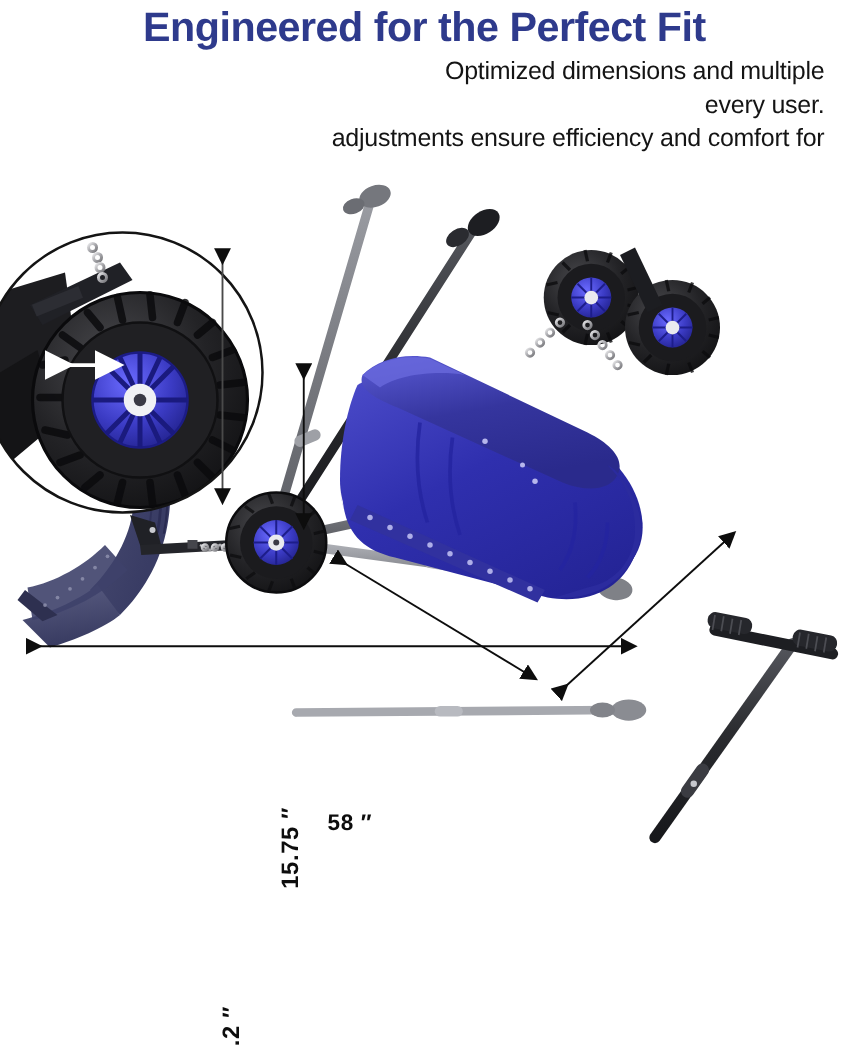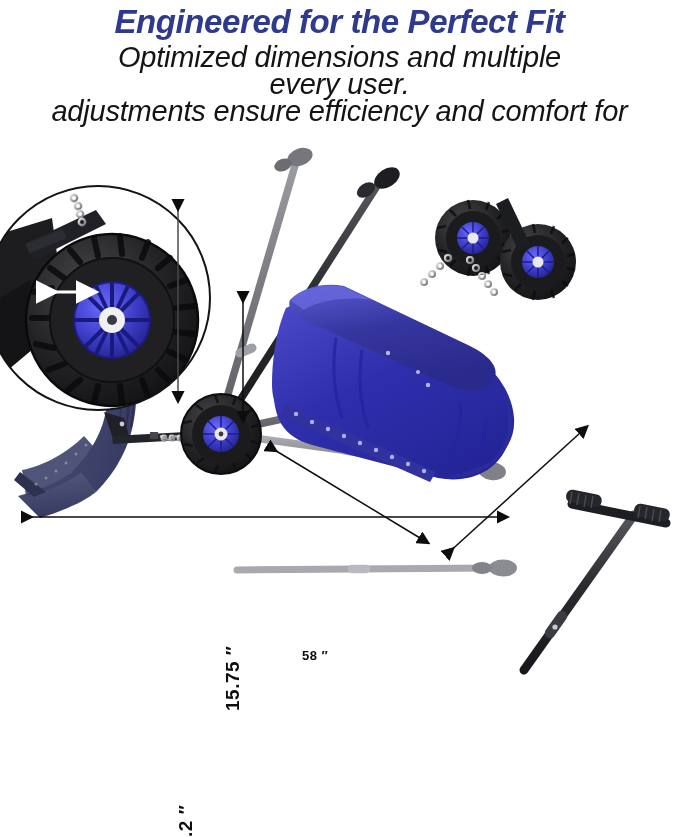--- a/index.html
+++ b/index.html
@@ -4,38 +4,38 @@
 <style>
   html,body{margin:0;padding:0;background:#ffffff;}
   body{
     width:679px;height:837px;position:relative;overflow:hidden;
     font-family:"Liberation Sans","DejaVu Sans",sans-serif;
     -webkit-font-smoothing:antialiased;
   }
   .page{position:absolute;inset:0;background:#fff;}
 
   
-  .header{position:absolute;left:0;top:0;width:679px;text-align:center;font-style:italic;}
+  .header{position:absolute;left:0;top:0;width:679px;text-align:center;}
   .title{
     font-size:33px;line-height:36px;font-weight:bold;color:#2e3a8c;
     letter-spacing:-0.4px;margin:4px 0 0 0;white-space:nowrap;
   }
   .subtitle{
-    font-size:29px;line-height:27px;color:#141414;font-weight:400;
-    margin:4px auto 16px auto;width:640px;letter-spacing:-0.2px;
+    font-size:20px;line-height:27px;color:#141414;font-weight:400;
+    margin:4px auto 16px auto;width:640px;letter-spacing:-0.2px;text-align:right;
   }
   .sub-line{display:block;}
 
   
   .art{position:absolute;left:0;top:140px;width:679px;height:697px;}
   svg.scene{position:absolute;left:0;top:0;width:679px;height:697px;display:block;}
 
   
   .dim{position:absolute;color:#0d0d0d;font-weight:bold;white-space:nowrap;}
-  .dim-58{left:262px;top:508px;font-size:13px;letter-spacing:0.5px;margin-left:40px;}
+  .dim-58{left:262px;top:508px;font-size:18px;letter-spacing:0.5px;}
   .dim-1575{left:222px;top:571px;font-size:19px;transform:rotate(-90deg);transform-origin:left top;letter-spacing:0.5px;}
   .dim-92{left:175px;top:708px;font-size:19px;transform:rotate(-90deg);transform-origin:left top;letter-spacing:0.5px;}
   .dim-29{left:28px;top:694px;font-size:21px;color:#ffffff;letter-spacing:0px;}
 </style>
 </head>
 <body>
 
 <div class="page">
 
   <div class="header">

